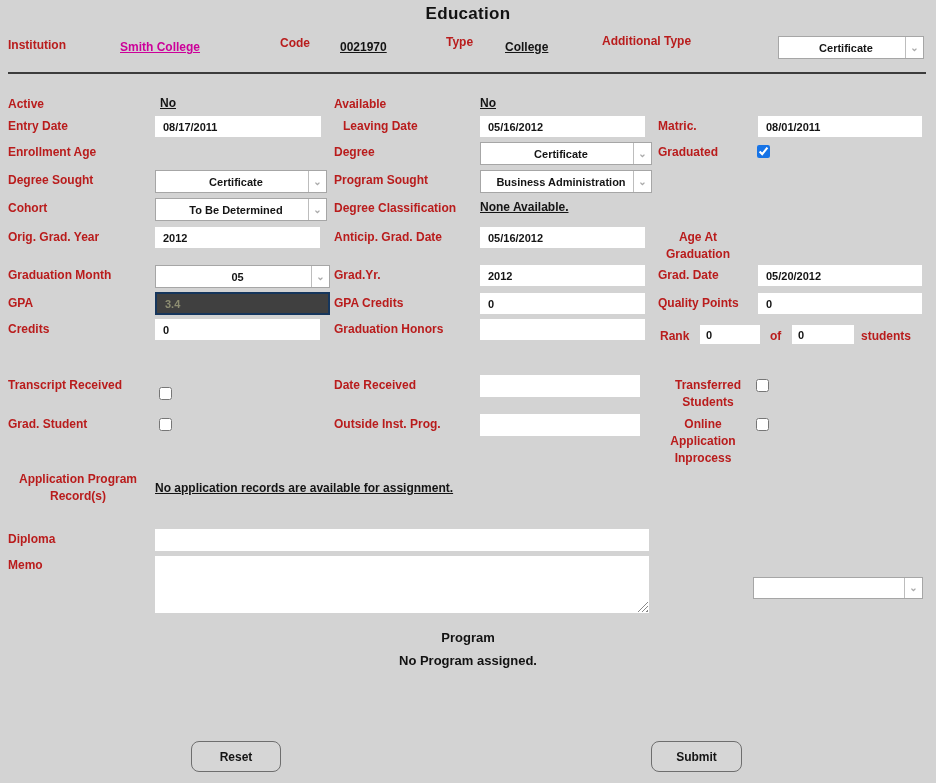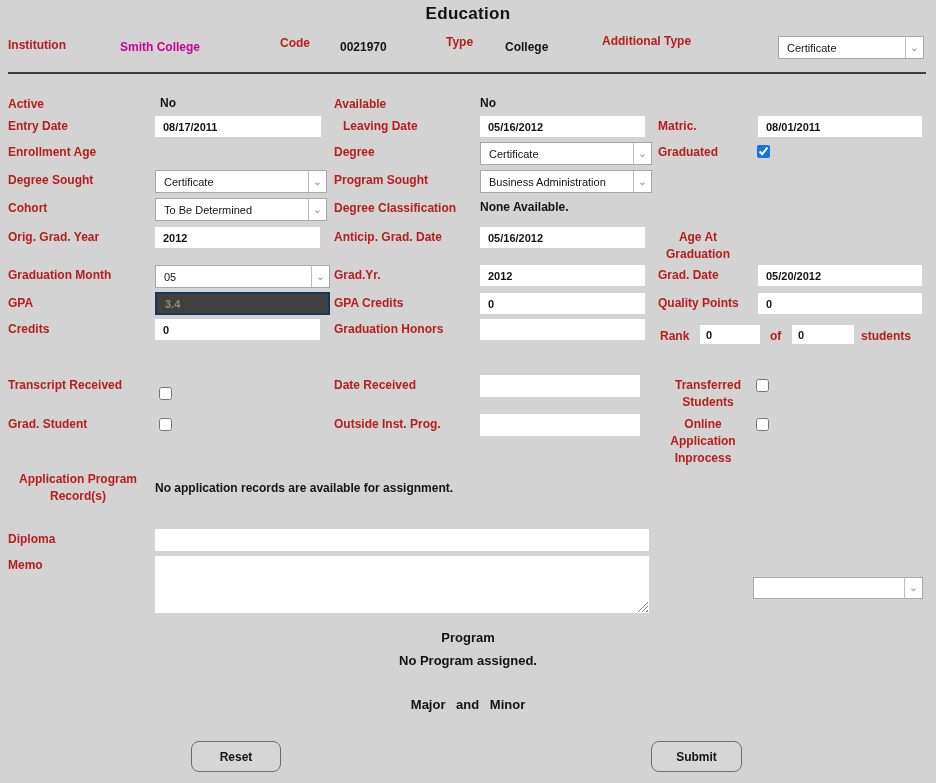--- a/index.html
+++ b/index.html
@@ -7,35 +7,35 @@
   body {
     font-family:"Liberation Sans", sans-serif;
     background:#d3d3d3;
     position:relative;
     color:#121212;
   }
   .page { position:absolute; inset:0; width:936px; height:783px; background:#d3d3d3; overflow:hidden; }
   .title { position:absolute; top:4px; left:0; right:0; text-align:center; font-size:17px; font-weight:bold; letter-spacing:.3px; }
   .lbl { position:absolute; font-size:12px; font-weight:bold; color:#b91c1c; line-height:17px;text-align:center; }
   .nw { white-space:nowrap; }
-  .val { position:absolute; font-size:12px; font-weight:bold; color:#141414; white-space:nowrap; }
+  .val { position:absolute; font-size:12px; font-weight:bold; color:#141414; white-space:nowrap;text-decoration:underline; }
   .magenta { color:#cc0099; }
   .divider { position:absolute; left:8px; top:72px; width:918px; height:2px; background:#3c3c3c; }
   .inp {
     position:absolute; height:21px; border:none; background:#ffffff;
     font-family:"Liberation Sans", sans-serif; font-size:11px; font-weight:bold;
     color:#141414; padding:0 0 0 8px; outline:none;
   }
   .inp.small { height:19px; padding-left:6px; }
   .gpa-inp { background:#404040; border:2px solid #16365c; color:#8e8e72; height:23px; }
   .sel {
     position:absolute; height:23px; background:#ffffff; border:1px solid #a6a6a6;
     display:flex; align-items:center; cursor:default;
   }
-  .sel-text { flex:1; font-size:11px; font-weight:normal; padding-left:8px; color:#141414; white-space:nowrap; overflow:hidden; }
+  .sel-text { flex:1; font-size:11px; font-weight:bold; padding-left:8px; color:#141414; white-space:nowrap; overflow:hidden;text-align:center; }
   .sel-arrow {
     width:18px; align-self:stretch; border-left:1px solid #bdbdbd;
     display:flex; align-items:center; justify-content:center;
     color:#a9a9a9; font-size:10px; font-weight:bold; line-height:1;
   }
   .chk { position:absolute; width:13px; height:13px; accent-color:#1673e6; }
   .txtarea {
     position:absolute; background:#ffffff; border:none; resize:none; outline:none;
     font-family:"Liberation Sans", sans-serif; font-size:11px; font-weight:bold; padding:4px 6px;
   }
@@ -169,18 +169,17 @@
   <div class="lbl nw" style="left:8px;top:557px">Memo</div>
   <textarea class="txtarea" style="left: 155px; top: 556px; width: 494px; height: 57px;" value=""></textarea>
   <div class="grip" style="left:637px;top:601px"></div>
   <div class="sel" style="left:753px;top:577px;width:170px;height:22px">
     <span class="sel-text"></span>
     <span class="sel-arrow">⌄</span>
   </div>
 
   <div class="center-txt" style="top:653px">No Program assigned.</div>
   <div class="center-txt" style="top:630px">Program</div>
-  <div class="center-txt wordsp" style="top:697px">Major and Minor</div>
 
   <button class="btn" style="left:191px;top:741px;width:90px">Reset</button>
   <button class="btn" style="left:651px;top:741px;width:91px">Submit</button>
 
 </div>
 
 </body></html>

